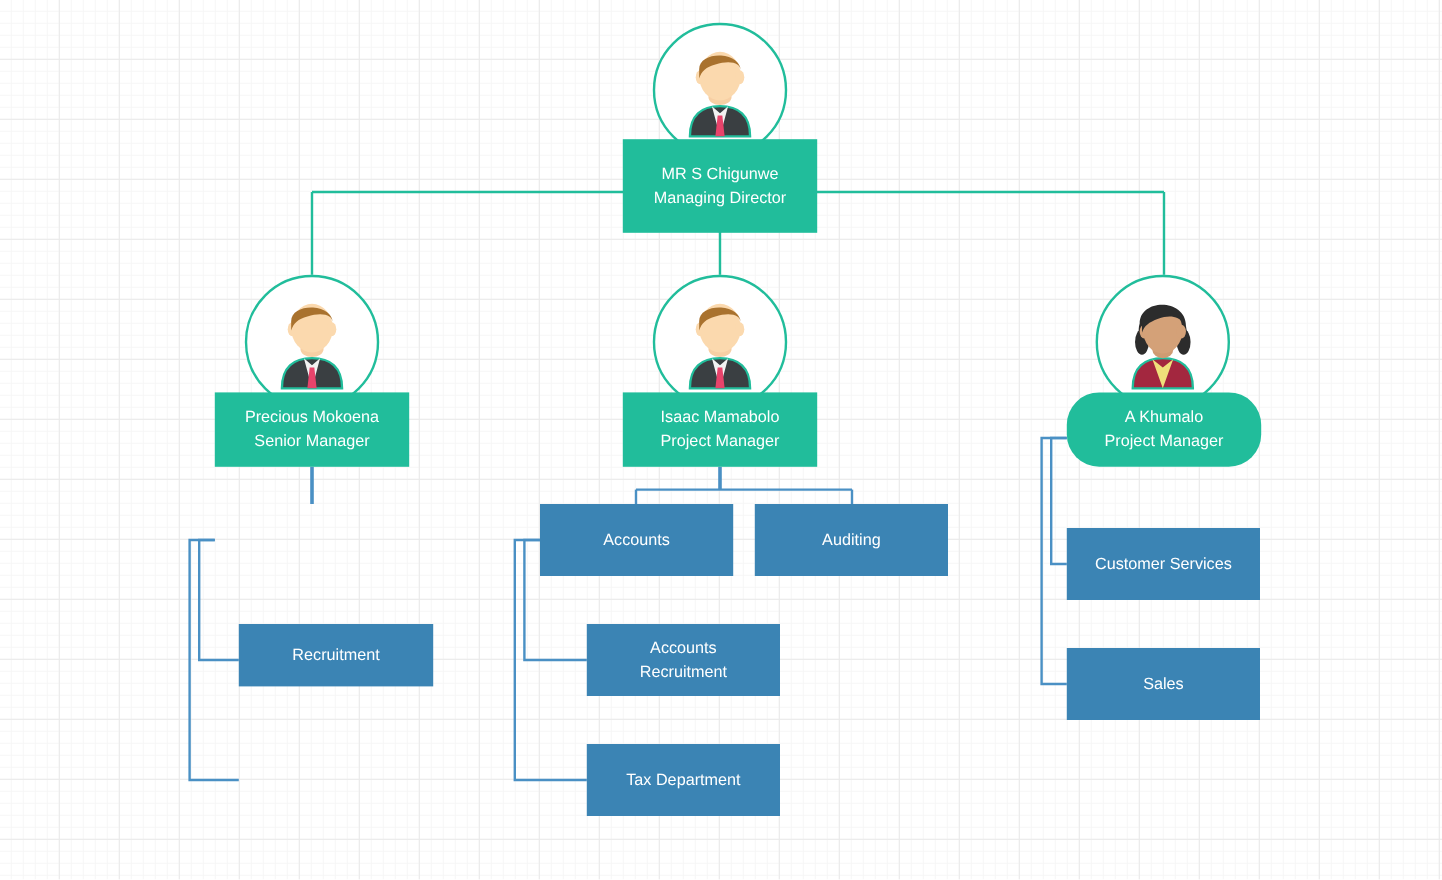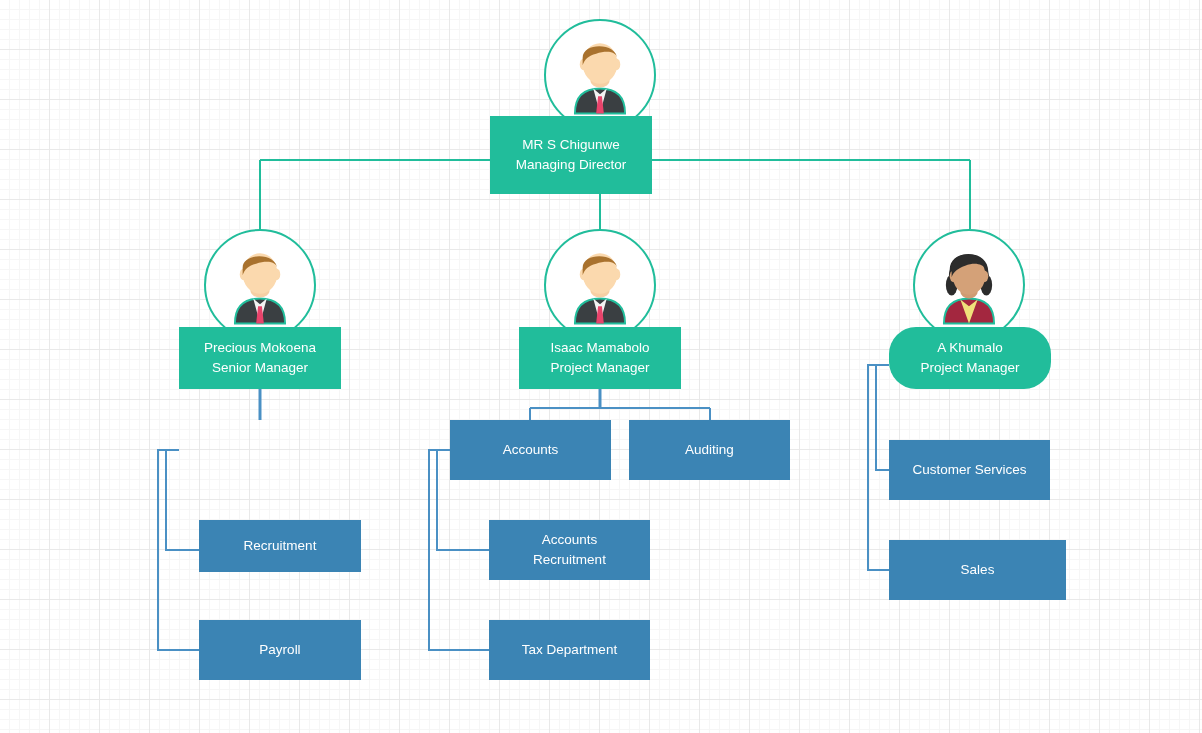--- a/index.html
+++ b/index.html
@@ -156,21 +156,21 @@
         <path d="M47 71 L56 96 L65 71 L56 78 Z" fill="#efe07a"></path>
         <ellipse cx="56" cy="63" rx="9" ry="7" fill="#cf9b72"></ellipse>
         <ellipse cx="56" cy="46" rx="17" ry="20" fill="#d4a178"></ellipse>
         <ellipse cx="40" cy="47" rx="4" ry="6" fill="#d4a178"></ellipse>
         <ellipse cx="72" cy="47" rx="4" ry="6" fill="#d4a178"></ellipse>
         <path d="M38 36 C40 20, 74 20, 74 40 C70 34, 62 32, 52 36 C44 39, 40 42, 38 48 Z" fill="#2c2c2c"></path>
       </g>
     </svg>
   </div>
 
-  <div class="node node-green" style="left:490px; top:116px; width:162px; height:78px;">
+  <div class="node node-green" style="left:519px; top:116px; width:162px; height:78px;">
     <span>MR S Chigunwe</span>
     <span class="line2">Managing Director</span>
   </div>
 
   <div class="node node-green" style="left:179px; top:327px; width:162px; height:62px;">
     <span>Precious Mokoena</span>
     <span class="line2">Senior Manager</span>
   </div>
 
   <div class="node node-green" style="left:519px; top:327px; width:162px; height:62px;">
@@ -181,23 +181,20 @@
   <div class="node node-green" style="left:889px; top:327px; width:162px; height:62px;border-radius:27px;">
     <span>A Khumalo</span>
     <span class="line2">Project Manager</span>
   </div>
 
 
   <div class="node node-blue" style="left:199px; top:520px; width:162px; height:52px;">
     <span>Recruitment</span>
   </div>
 
-  <div class="node node-blue" style="left:199px; top:620px; width:162px; height:60px;">
-    <span>Payroll</span>
-  </div>
 
   <div class="node node-blue" style="left:450px; top:420px; width:161px; height:60px;">
     <span>Accounts</span>
   </div>
 
   <div class="node node-blue" style="left:629px; top:420px; width:161px; height:60px;">
     <span>Auditing</span>
   </div>
 
   <div class="node node-blue" style="left:489px; top:520px; width:161px; height:60px;">
@@ -206,17 +203,17 @@
   </div>
 
   <div class="node node-blue" style="left:489px; top:620px; width:161px; height:60px;">
     <span>Tax Department</span>
   </div>
 
   <div class="node node-blue" style="left:889px; top:440px; width:161px; height:60px;">
     <span>Customer Services</span>
   </div>
 
-  <div class="node node-blue" style="left:889px; top:540px; width:177px; height:60px;">
+  <div class="node node-blue" style="left:889px; top:540px; width:161px; height:60px;">
     <span>Sales</span>
   </div>
 
 </div>
 
 </body></html>

